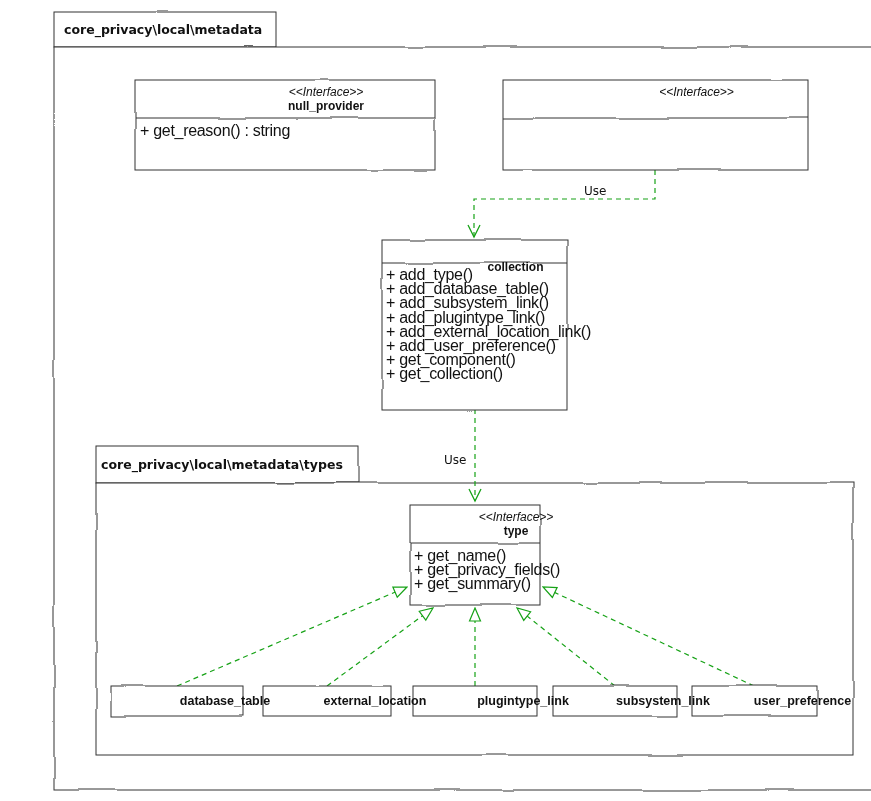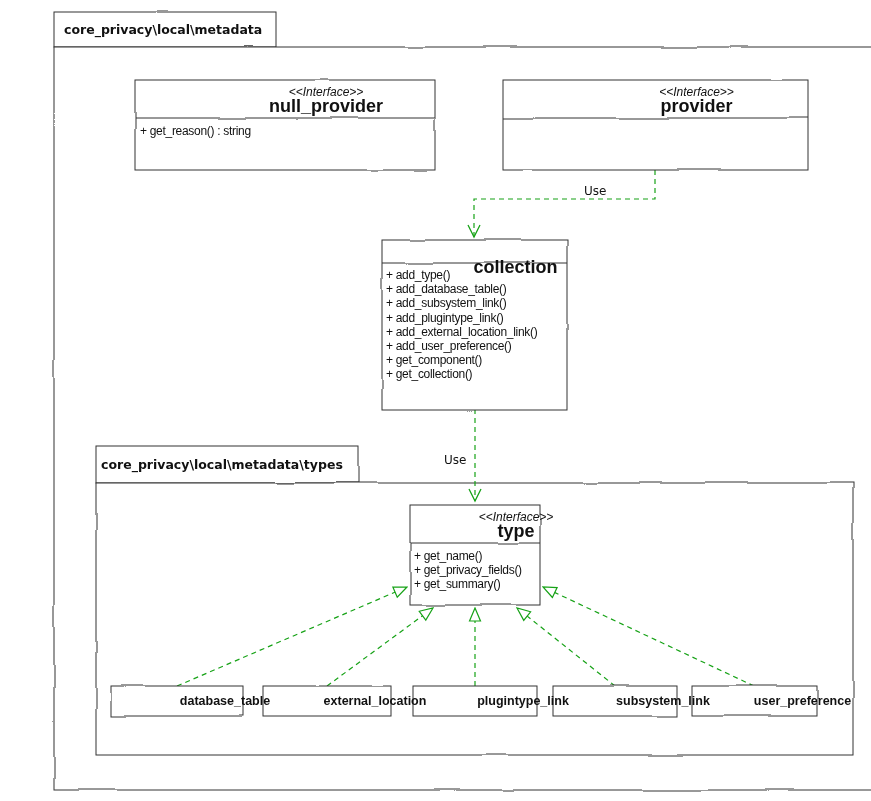--- a/index.html
+++ b/index.html
@@ -22,22 +22,22 @@
   #mOpen path{stroke:var(--arrow-green,#16a216);fill:none;stroke-width:1.3;}
   #mTri path{stroke:var(--arrow-green,#16a216);fill:#ffffff;stroke-width:1.2;}
 
   .txt{position:absolute;}
   .pkg-title{
     font-family:"DejaVu Sans",sans-serif;font-weight:bold;font-size:12.5px;
     padding-left:10px;white-space:nowrap;
   }
   .hdr{text-align:center;padding-left:41px;}
   .stereo{font-style:italic;font-size:12px;line-height:14px;}
-  .cname{font-weight:bold;font-size:18px;line-height:15px;}
-  .methods{font-size:12px;letter-spacing:-0.3px;line-height:14.2px;white-space:nowrap;text-align:left;}
+  .cname{font-weight:bold;font-size:12px;line-height:15px;}
+  .methods{font-size:16px;letter-spacing:-0.3px;line-height:14.2px;white-space:nowrap;text-align:left;}
   .sublabel{font-weight:bold;font-size:12.5px;text-align:center;line-height:30px;white-space:nowrap;padding-left:48px;}
   .uselabel{
     font-family:"DejaVu Sans",sans-serif;font-size:12px;line-height:14px;
     text-align:left;color:var(--text,#111111);
   }
 </style>
 </head>
 <body>
 
 <div class="stage">
@@ -96,21 +96,20 @@
   <div class="txt hdr" style="left:91px;top:85px;width:300px;">
     <div class="stereo">&lt;&lt;Interface&gt;&gt;</div>
     <div class="cname">null_provider</div>
   </div>
   <div class="txt methods" style="left:96px;top:124px;width:292px;">
     <div>+ get_reason() : string</div>
   </div>
 
   <div class="txt hdr" style="left:459px;top:85px;width:305px;">
     <div class="stereo">&lt;&lt;Interface&gt;&gt;</div>
-    <div class="cname">provider</div>
   </div>
 
   <div class="txt hdr cname" style="left:338px;top:256px;width:185px;line-height:23px;">collection</div>
   <div class="txt methods" style="left:342px;top:268px;width:180px;">
     <div>+ add_type()</div>
     <div>+ add_database_table()</div>
     <div>+ add_subsystem_link()</div>
     <div>+ add_plugintype_link()</div>
     <div>+ add_external_location_link()</div>
     <div>+ add_user_preference()</div>

